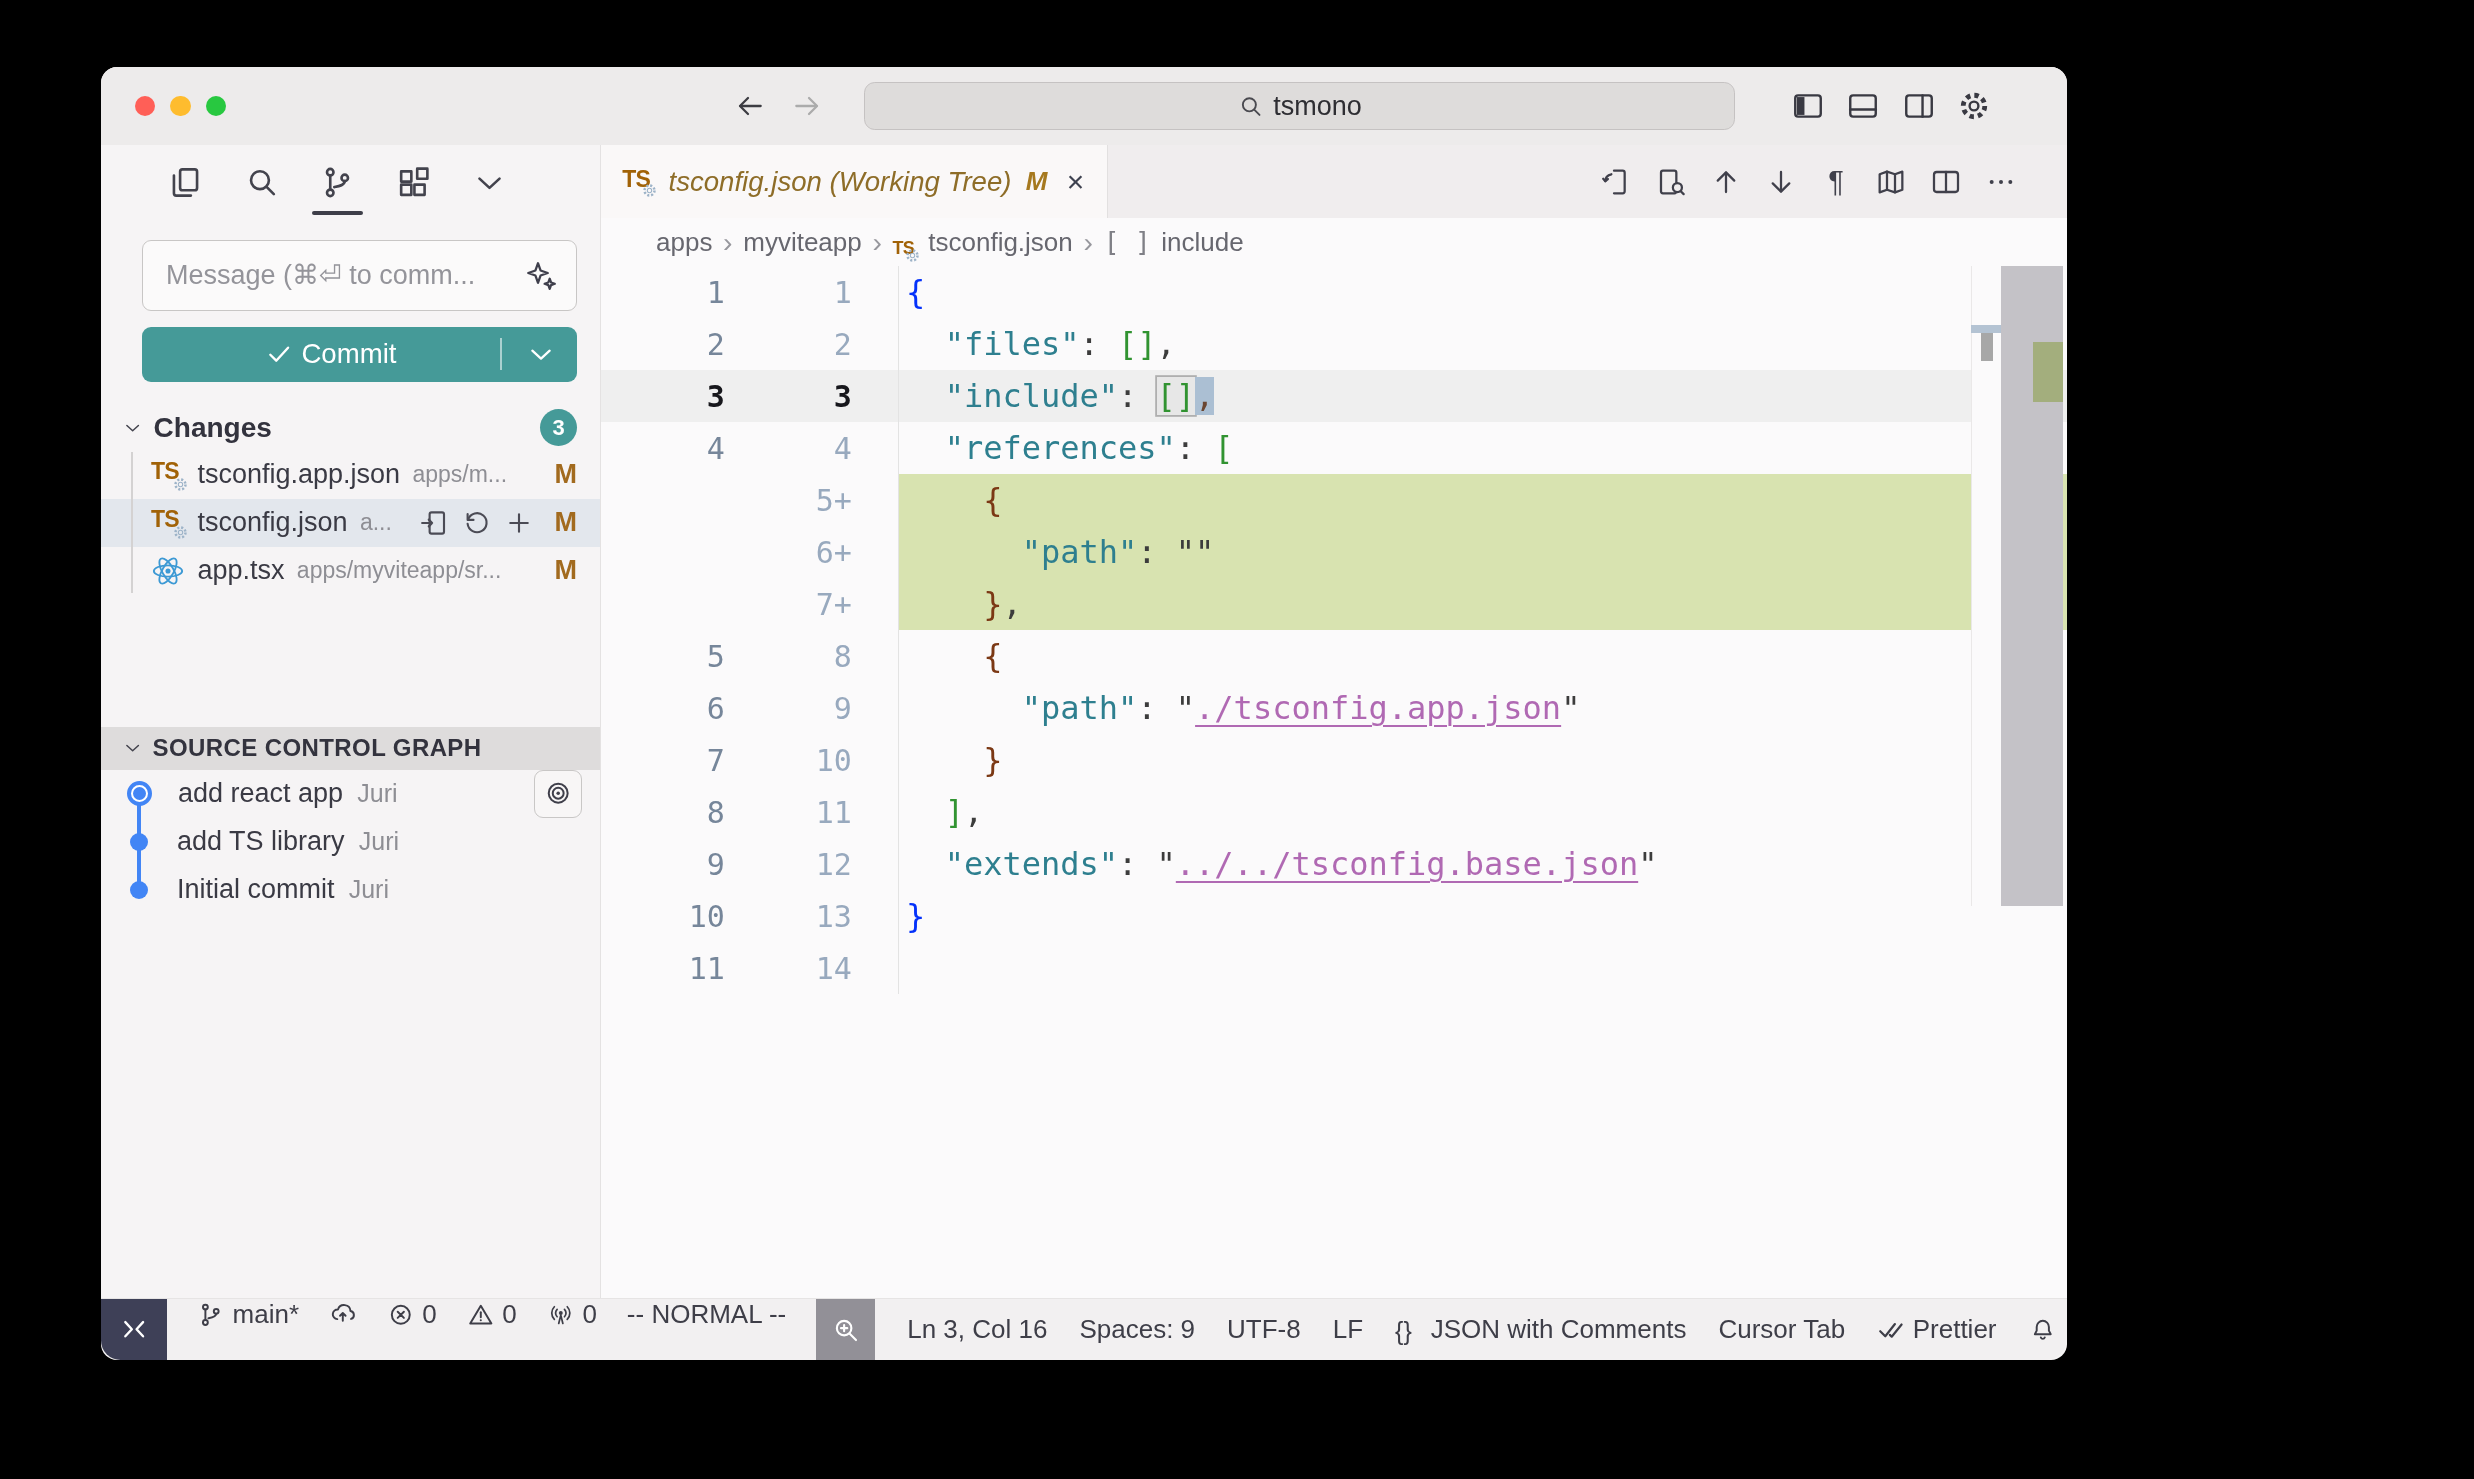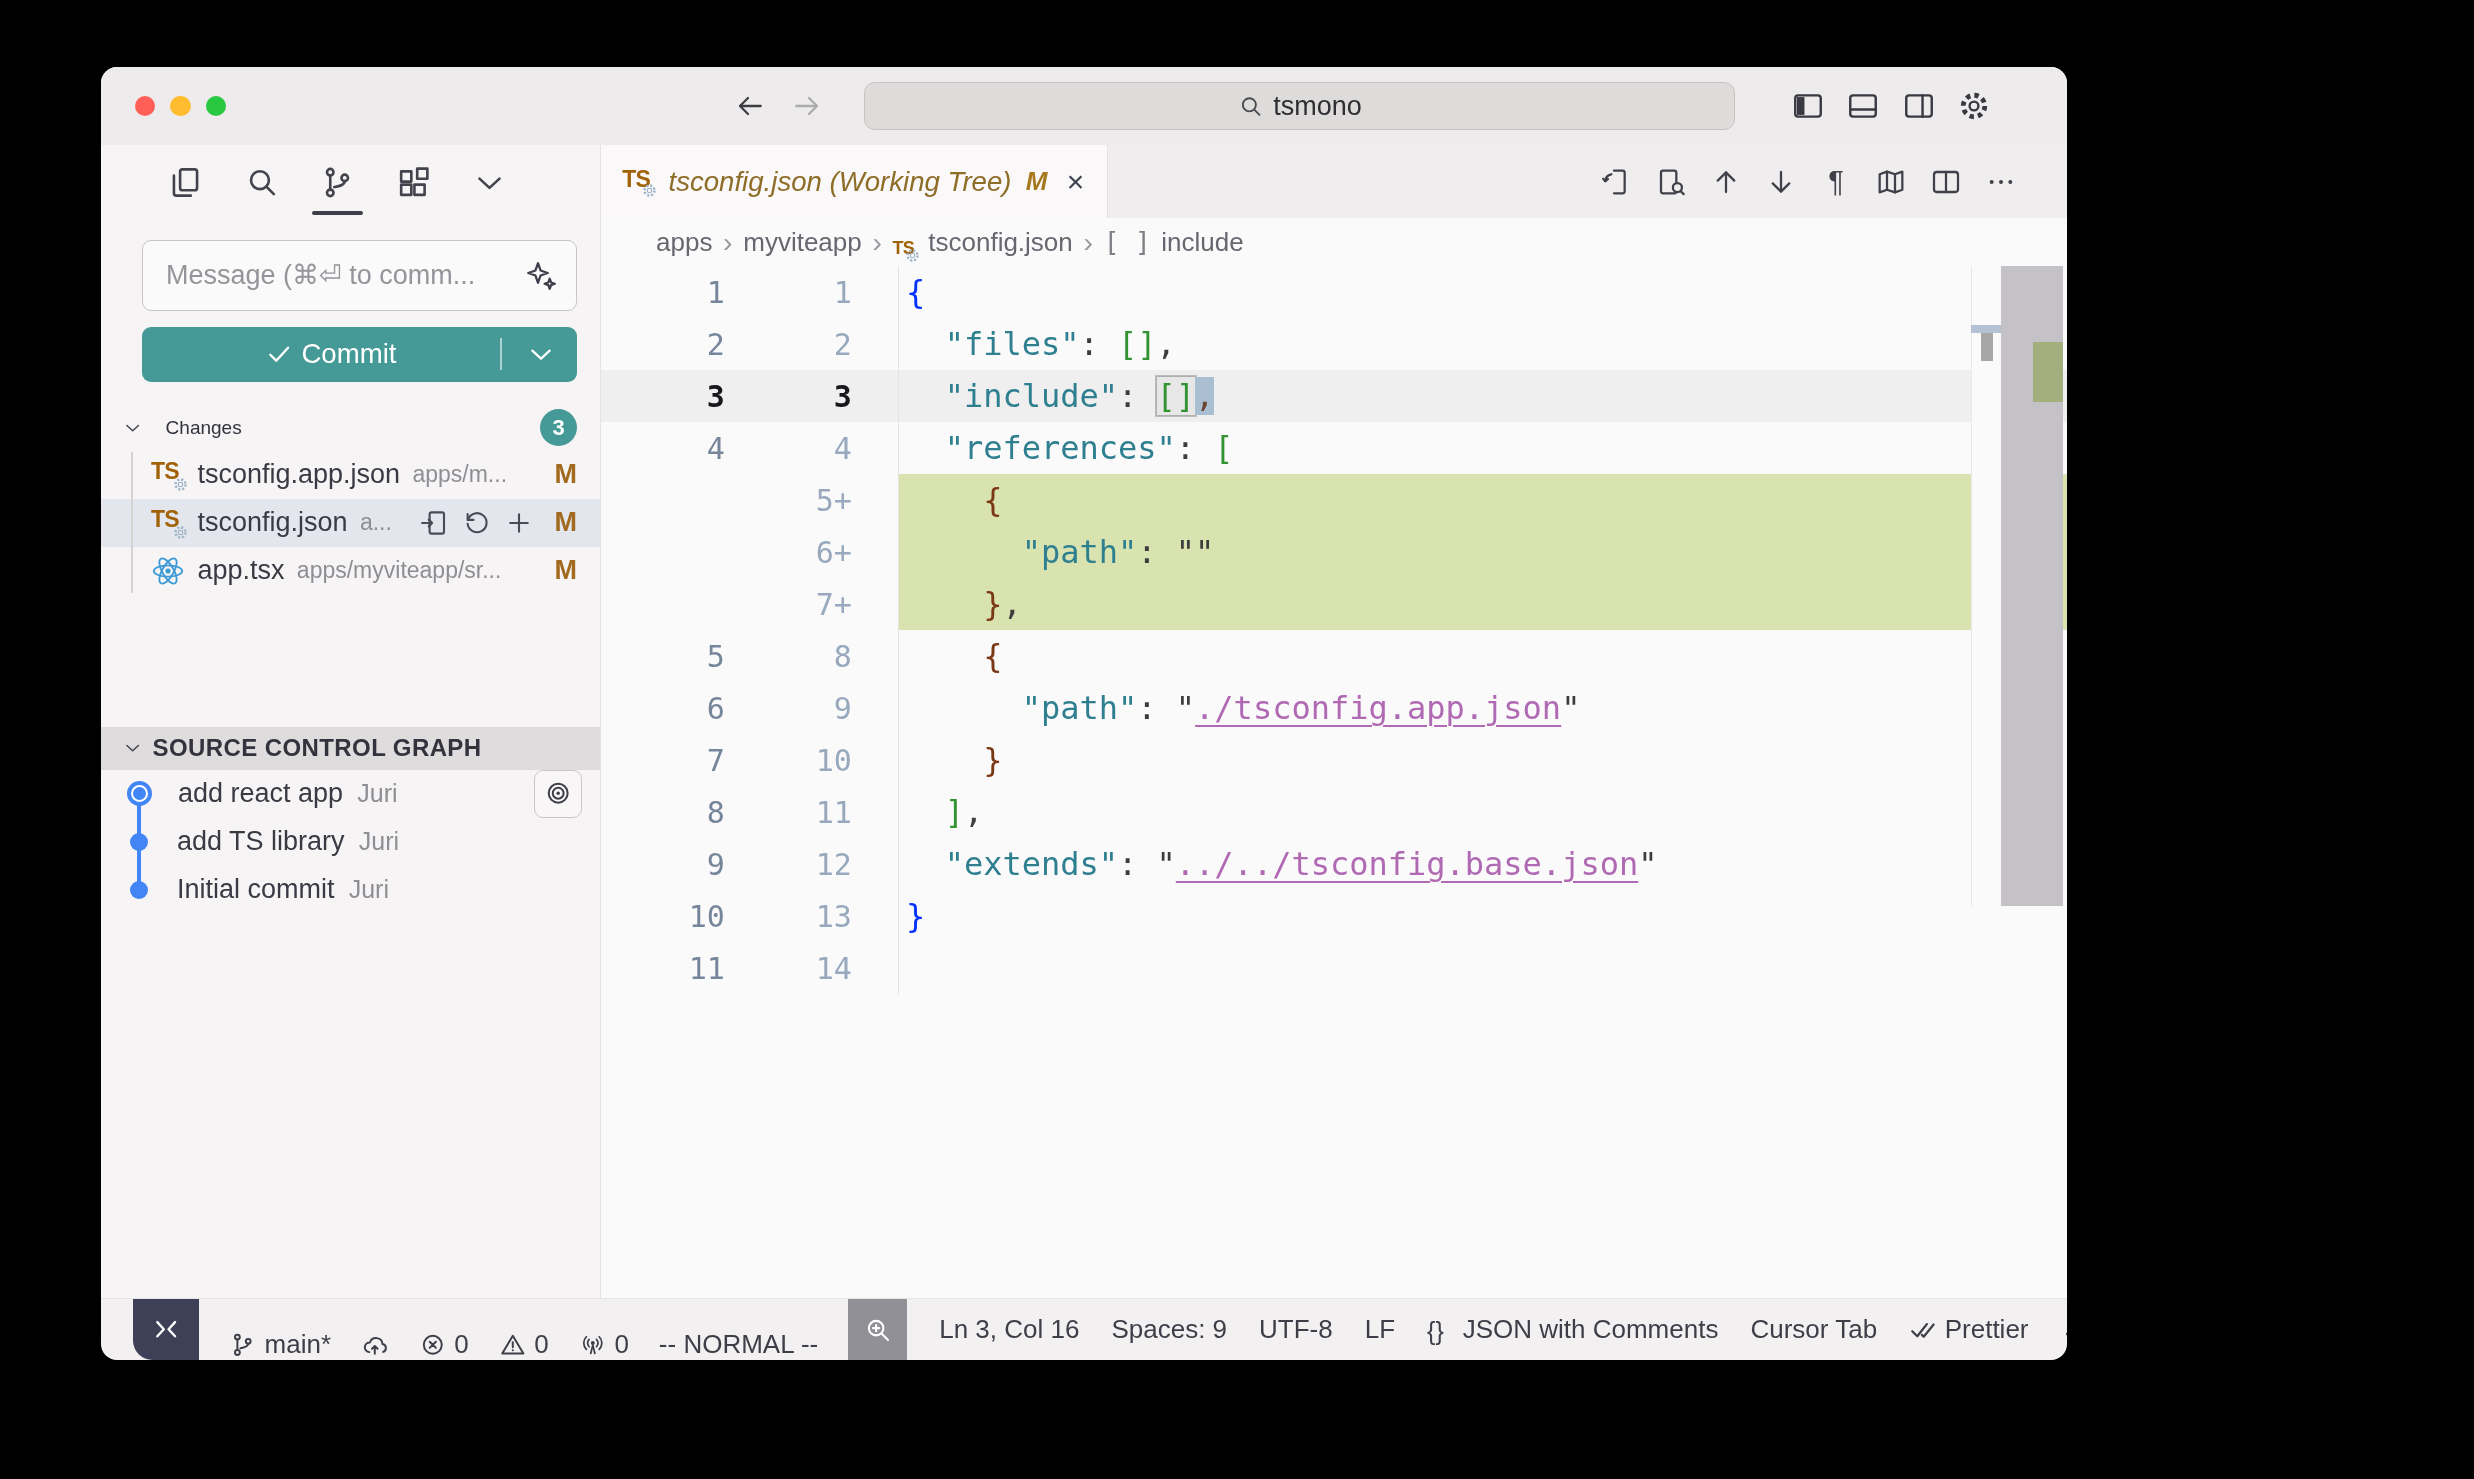--- a/index.html
+++ b/index.html
@@ -31,21 +31,21 @@
   .msg{width:100%;height:71px;border:1.8px solid #C8C6C5;border-radius:9px;background:#FBFAFA;font-size:27px;color:#3A3A42;padding:0 62px 0 23px;outline:none;font-family:"Liberation Sans",sans-serif;}
   .msg::placeholder{color:#94949A;}
   .sparkle{position:absolute;right:18px;top:18px;width:36px;height:36px;color:#3F3F4C;}
   .commit{margin:16px 23px 0 41px;height:55px;background:#459A98;border-radius:9px;display:flex;align-items:center;color:#fff;font-size:27.6px;position:relative;flex:none;}
   .commit .cchk{width:28.4px;height:28.4px;margin-left:123px;}
   .commit .clbl{margin-left:8px;font-weight:500;}
   .commit .csep{position:absolute;right:75px;top:11.6px;bottom:11.6px;width:1.8px;background:rgba(255,255,255,.55);}
   .commit .cdd{position:absolute;right:19.6px;width:32px;height:32px;color:#fff;}
   .changes-head{margin-top:23px;height:46px;display:flex;align-items:center;padding:0 23px 0 21.3px;flex:none;}
   .changes-head .chev{width:21.3px;height:21.3px;color:#43434D;}
-  .changes-head .clab{margin-left:22px;font-size:19px;font-weight:normal;color:#33333E;}
+  .changes-head .clab{margin-left:10px;font-size:28px;font-weight:bold;color:#33333E;}
   .badge{margin-left:auto;width:37px;height:37px;border-radius:50%;background:#459A98;color:#fff;font-size:22px;font-weight:bold;display:flex;align-items:center;justify-content:center;}
   .changes{position:relative;flex:none;}
   .changes::before{content:'';position:absolute;left:30px;top:1.8px;bottom:1.8px;width:1.8px;background:#D4D2D2;}
   .frow{display:flex;align-items:center;height:48px;padding:0 23px 0 50px;font-size:27px;color:#3A3A44;}
   .frow.selected{background:#E3E7ED;}
   .fname{margin-left:12.4px;white-space:nowrap;}
   .fdesc{margin-left:12.4px;font-size:23px;color:#8E8E94;flex:1;overflow:hidden;text-overflow:ellipsis;white-space:nowrap;}
   .facts{display:flex;gap:12.4px;margin-right:16px;}
   .facts .fai{width:30px;height:30px;color:#4B4B55;}
   .fbadge{color:#A26A1E;font-weight:bold;font-size:27px;width:27px;text-align:right;}
@@ -97,21 +97,21 @@
   .tok.sel{background:#ABBFD3;color:#6A4632;}
   .tok.box{background:#E7E7E7;box-shadow:0 0 0 1.8px #AFAFAF;}
   .rail{position:absolute;top:0;right:3.6px;width:92px;height:640px;z-index:3;}
   .ruler{position:absolute;left:0;top:0;width:30px;height:100%;background:#FBFAFB;border-left:1.8px solid #EAE8E8;}
   .thumb{position:absolute;left:30px;top:0;width:62px;height:100%;background:#C4C2C7;}
   .rc{position:absolute;left:0;top:59px;width:30px;height:8px;background:#B4C3D3;}
   .rw{position:absolute;left:9.8px;top:67px;width:11.6px;height:28.4px;background:#A7A7A7;}
   .rg{position:absolute;left:62px;top:76px;width:30px;height:60px;background:#A3AE7D;}
   
   .statusbar{height:62px;background:#F2F0F1;border-top:1.8px solid #E6E4E4;display:flex;align-items:center;flex:none;font-size:26px;color:#3E3E48;border-radius:0 0 21.3px 21.3px;}
-  .sleft{display:flex;align-items:flex-end;height:100%;padding-left:32px;}
+  .sleft{display:flex;align-items:flex-start;height:100%;}
   .sright{margin-left:auto;display:flex;align-items:center;gap:32px;height:100%;padding-right:30px;}
   .sitem{display:flex;align-items:center;gap:8px;white-space:nowrap;}
   .sitem .sic{width:27.6px;height:27.6px;color:#3E3E48;}
   .remote-cell{width:66px;height:100%;background:#3E4057;color:#fff;display:flex;align-items:center;justify-content:center;border-radius:0 0 0 19.6px;margin-right:23px;}
   .remote-cell .sic{width:28.4px;height:28.4px;color:#fff;}
   .zoom-cell{width:59px;height:100%;background:#929097;display:flex;align-items:center;justify-content:center;}
   .zoom-cell .sic{width:30px;height:30px;color:#fff;}
   .sleft .sitem{margin-right:30px;}
   .sglyph{font-size:25px;font-weight:500;}
 </style>

